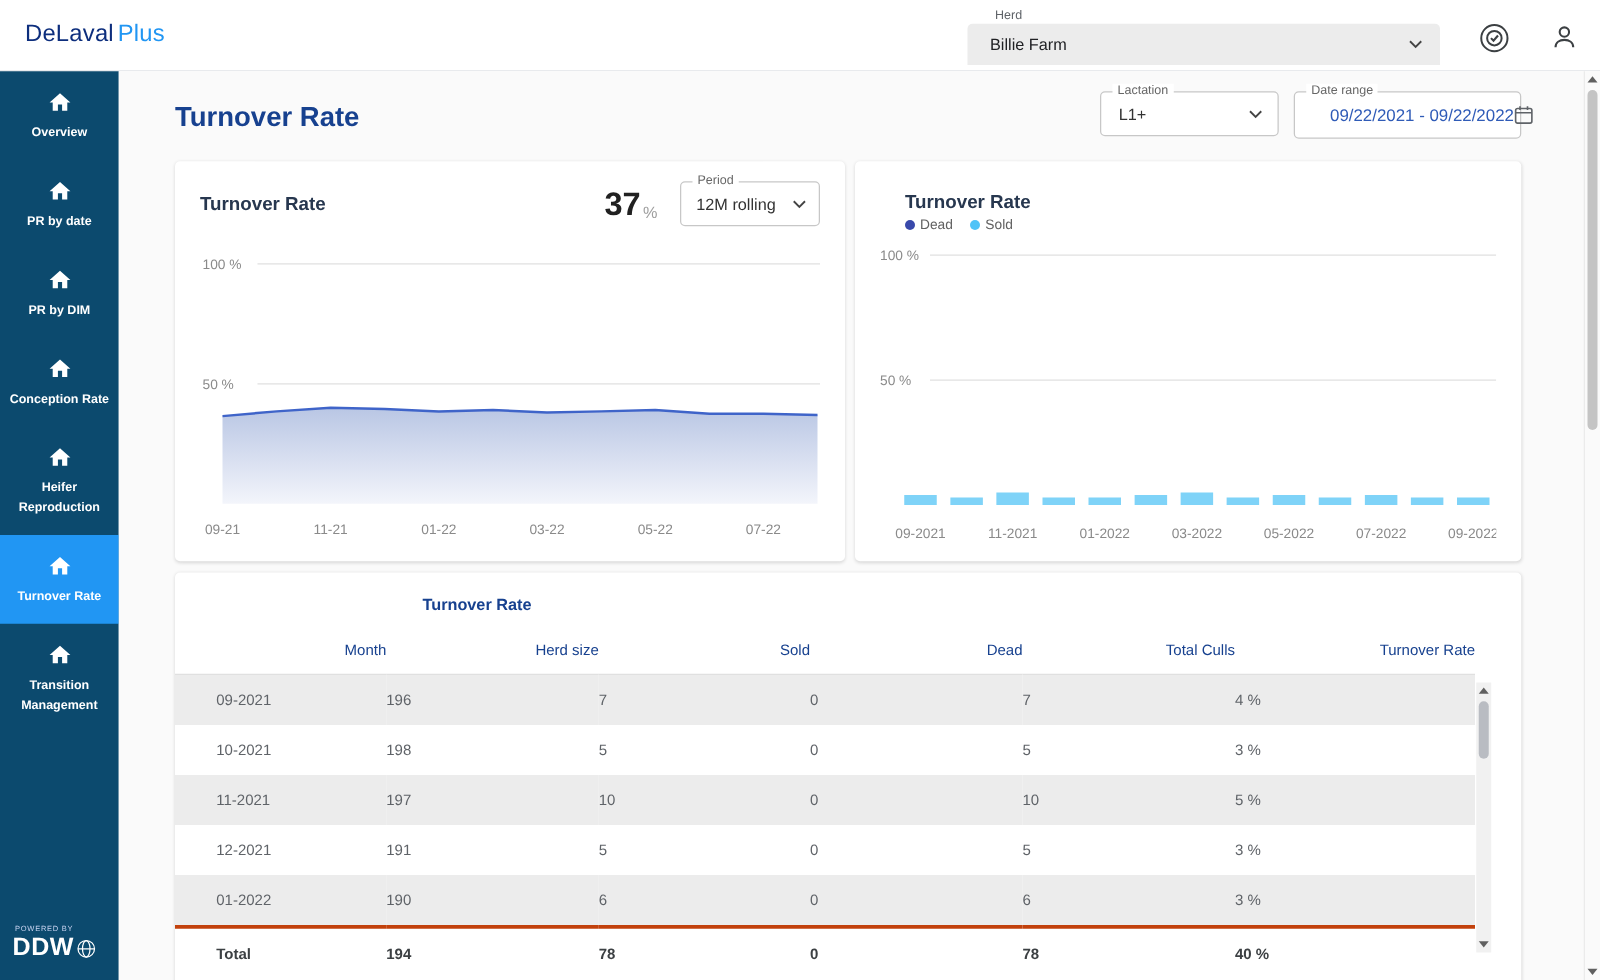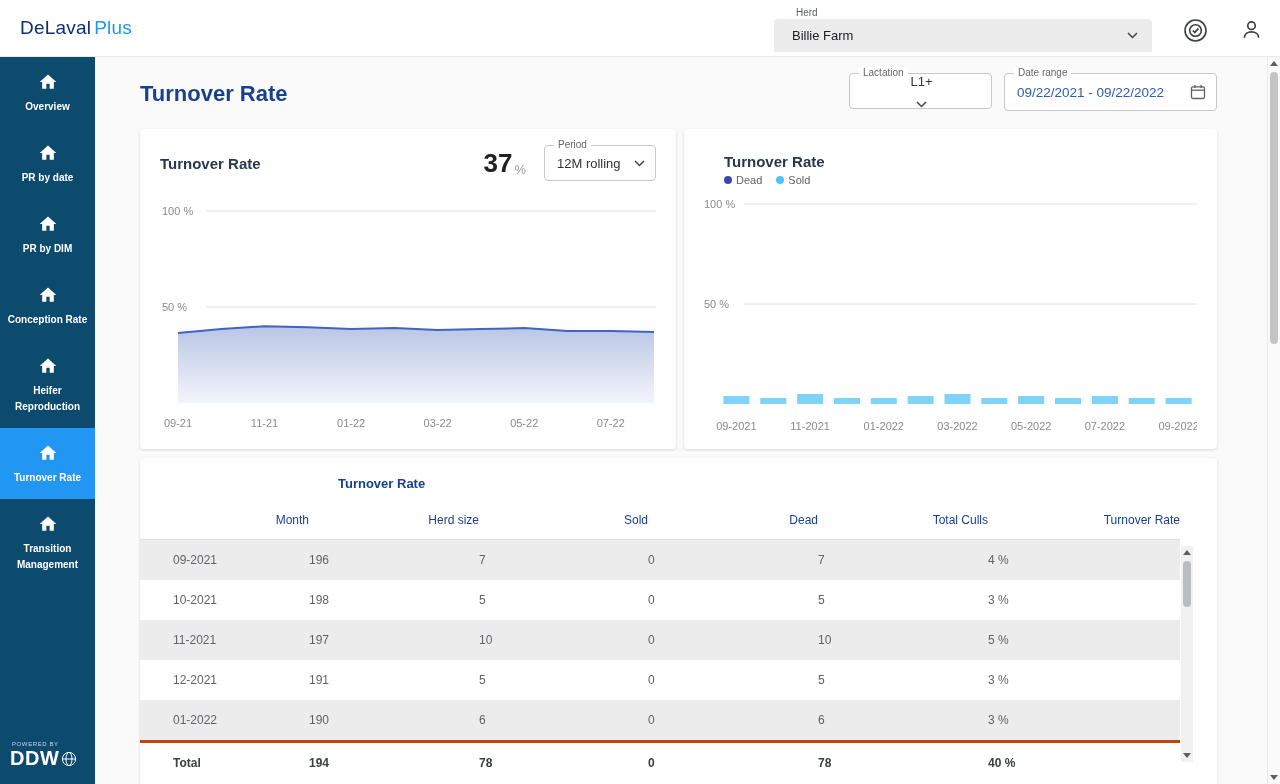--- a/index.html
+++ b/index.html
@@ -36,22 +36,22 @@
 
   
   .content { flex:1; background:#fafafa; padding:16px 63px 0 45px; overflow:hidden; position:relative; }
   .page-header { display:flex; justify-content:space-between; align-items:flex-start; height:40px; }
   .page-title { font-size:22px; font-weight:bold; color:#17418f; margin-top:8px; }
   .filters { display:flex; gap:12px; }
 
   .outlined { position:relative; border:1px solid #c7c7c7; border-radius:4px; background:#fff; display:flex; align-items:center; justify-content:space-between; cursor:pointer; }
   .flabel { position:absolute; top:-7px; left:9px; background:#fff; padding:0 4px; font-size:10px; color:#666; white-space:nowrap; }
   .fvalue { font-size:13px; color:#333; white-space:nowrap; }
-  .lactation { width:143px; height:36px; padding:0 12px 0 14px;flex-direction:column; }
-  .daterange { width:213px; height:38px; padding:0 10px 0 12px; }
+  .lactation { width:143px; height:36px; padding:0 12px 0 14px; }
+  .daterange { width:182px; height:38px; padding:0 10px 0 28px; }
   .fvalue.date { color:#2f5bb7; font-size:13.5px; }
   .chev { line-height:0; }
 
   
   .cards-row { display:flex; gap:8px; margin-top:16px; }
   .card { background:#fff; border-radius:4px; box-shadow:0 1px 3px rgba(0,0,0,.14); }
   .chart-card { height:320px; padding:16px 20px 0; }
   .chart-card.left { width:536px; }
   .chart-card.right { width:533px; }
   .card-head { display:flex; justify-content:space-between; align-items:center; }

